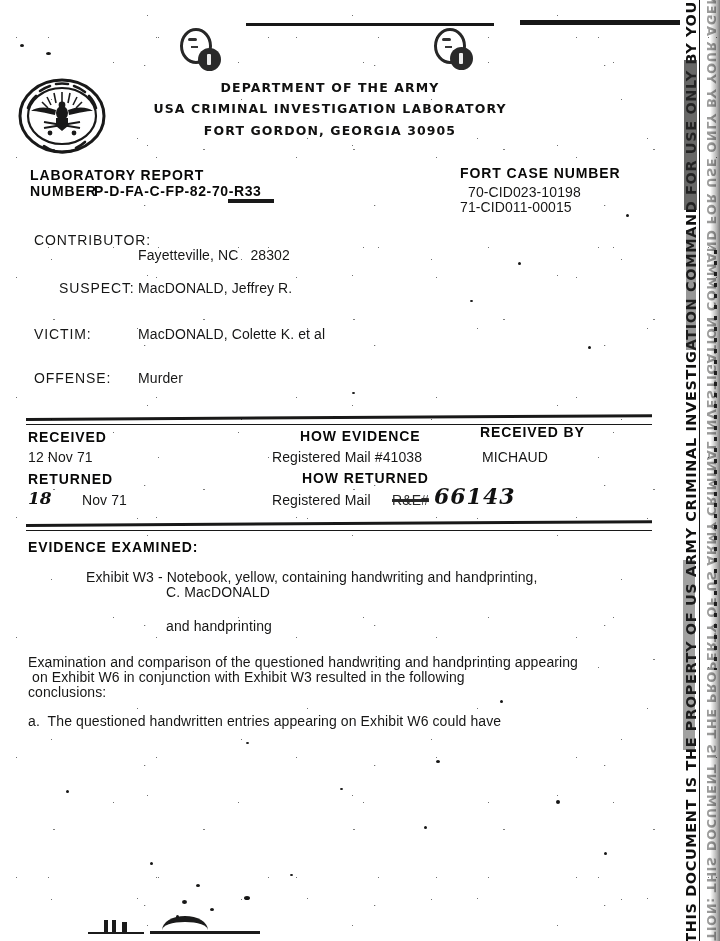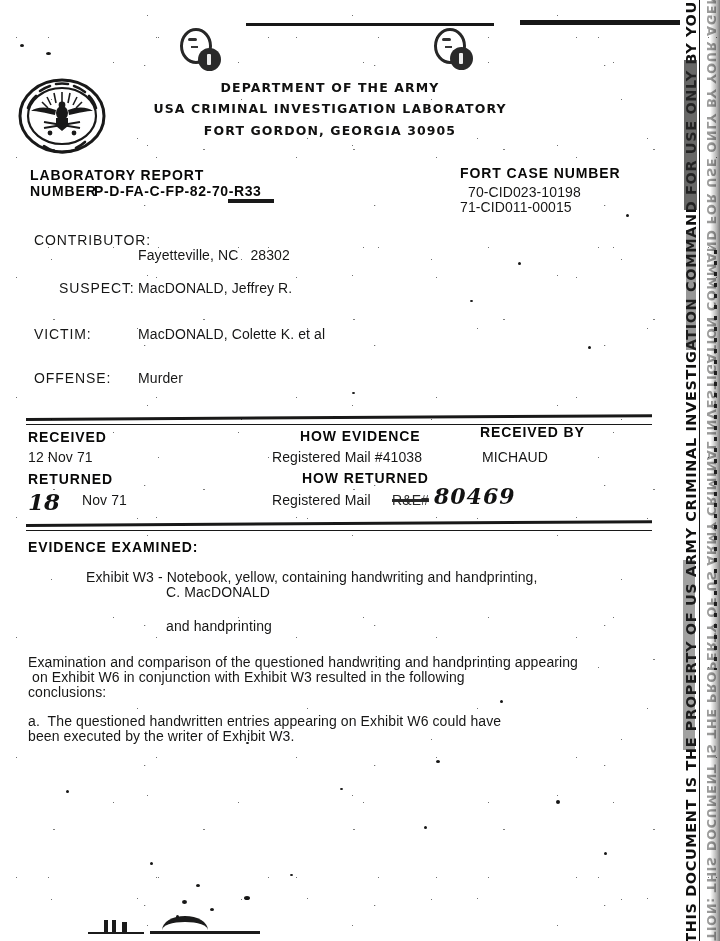--- a/index.html
+++ b/index.html
@@ -324,43 +324,42 @@
   <div class="t sp blk" style="left:300px; top:429px;">HOW EVIDENCE</div>
   <div class="t sp blk" style="left:480px; top:425px;">RECEIVED BY</div>
 
   <div class="t" style="left:28px; top:450px;">12 Nov 71</div>
   <div class="t" style="left:272px; top:450px;">Registered Mail #41038</div>
   <div class="t" style="left:482px; top:450px;">MICHAUD</div>
 
   <div class="t sp blk" style="left:28px; top:472px;">RETURNED</div>
   <div class="t sp blk" style="left:302px; top:471px;">HOW RETURNED</div>
 
-  <div class="hand" style="left:28px; top:488px; font-size:23px;text-align:right;">18</div>
+  <div class="hand" style="left:28px; top:488px; font-size:17px;text-align:right;">18</div>
   <div class="t" style="left:52px; top:493px;padding-left:30px;">Nov 71</div>
 
   <div class="t" style="left:272px; top:493px;">Registered Mail</div>
   <div class="t struck" style="left:392px; top:493px;">R&amp;E#</div>
-  <div class="hand" style="left:434px; top:483px; font-size:22px; letter-spacing:1px;">80469</div>
+  <div class="hand" style="left:434px; top:483px; font-size:22px; letter-spacing:1px;">66143</div>
 
   <div class="rule thick tilt" style="left:26px; top:524px; width:626px; height:3px;"></div>
   <div class="rule thin" style="left:26px; top:530px; width:626px;"></div>
 
   <div class="t sp blk" style="left:28px; top:540px;">EVIDENCE EXAMINED:</div>
 
   <div class="t" style="left:86px; top:570px;">Exhibit W3 - Notebook, yellow, containing handwriting and handprinting,</div>
   <div class="t" style="left:166px; top:585px;">C. MacDONALD</div>
 
   <div class="t" style="left:166px; top:619px;">and handprinting</div>
 
   <div class="t" style="left:28px; top:655px;">Examination and comparison of the questioned handwriting and handprinting appearing</div>
   <div class="t" style="left:32px; top:670px;">on Exhibit W6 in conjunction with Exhibit W3 resulted in the following</div>
   <div class="t" style="left:28px; top:685px;">conclusions:</div>
 
   <div class="t" style="left:28px; top:714px;">a.  The questioned handwritten entries appearing on Exhibit W6 could have</div>
-  <div class="t" style="left:28px; top:729px;">been executed by the writer of Exhibit W3.</div>
 
   <div class="stamp-area">
     <div class="stamp-text">CAUTION:  THIS DOCUMENT IS THE PROPERTY OF US ARMY CRIMINAL INVESTIGATION COMMAND FOR USE ONLY BY YOUR AGENCY.</div>
     <div class="stamp-ghost" style="margin-left:20px;">CAUTION:  THIS DOCUMENT IS THE PROPERTY OF US ARMY CRIMINAL INVESTIGATION COMMAND FOR USE ONLY BY YOUR AGENCY.</div>
     <div class="stamp-smudge" style="left:22px; top:60px; width:13px; height:150px;"></div>
     <div class="stamp-smudge" style="left:24px; top:230px; width:10px; height:120px; opacity:.5;"></div>
     <div class="stamp-smudge" style="left:21px; top:560px; width:12px; height:190px; opacity:.45;"></div>
     <div class="tick-col" style="top:250px; height:420px;"></div>
   </div>
   <div class="edge-dark"></div>

